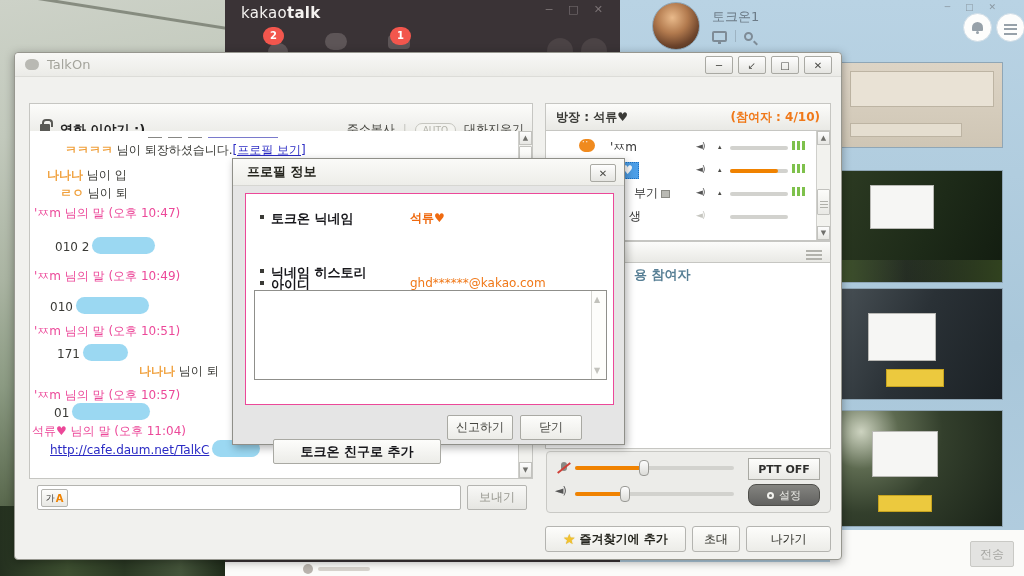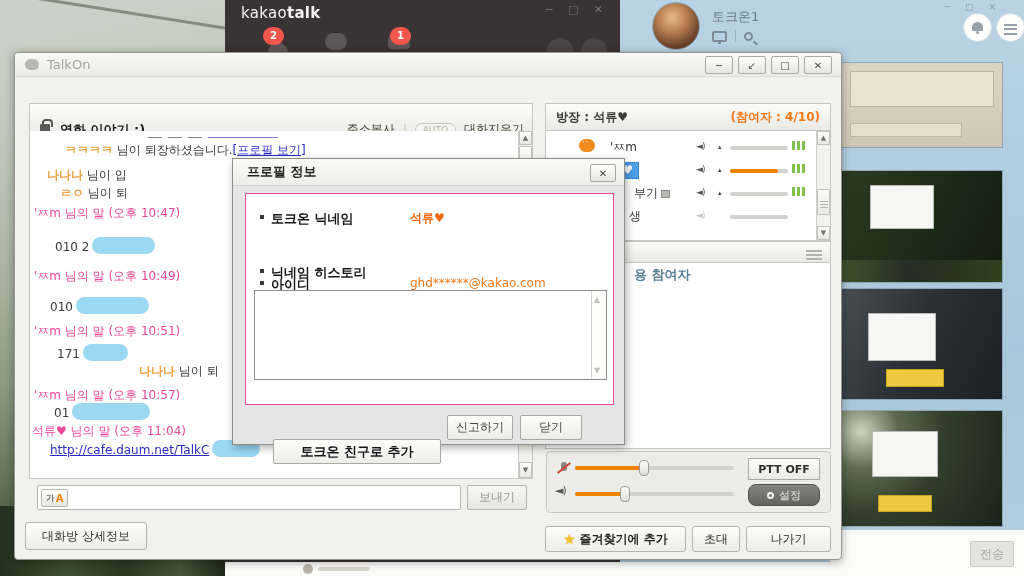--- a/index.html
+++ b/index.html
@@ -294,21 +294,20 @@
         <div class="sb-btn" style="bottom:0;height:16px;line-height:15px">▼</div>
       </div>
     </div>
 
     <div class="input-row-btn">
       <span class="ga-k">가</span>
         <span class="ga-a">A</span>
     </div>
     <input class="chat-input" value="" style="">
     <div class="send-btn">보내기</div>
-    <div class="detail-btn">대화방 상세정보</div>
 
     <div class="panel-header hdr">
       <span class="host-label">방장 : 석류♥</span>
       <span class="pcount">(참여자 : 4/10)</span>
     </div>
     <div class="plist">
       <div>
           <div class="prow" style="top: 6px;">
             <div class="picon"></div>
             <div class="pname" style="left: 64px;">'ㅉm</div>

